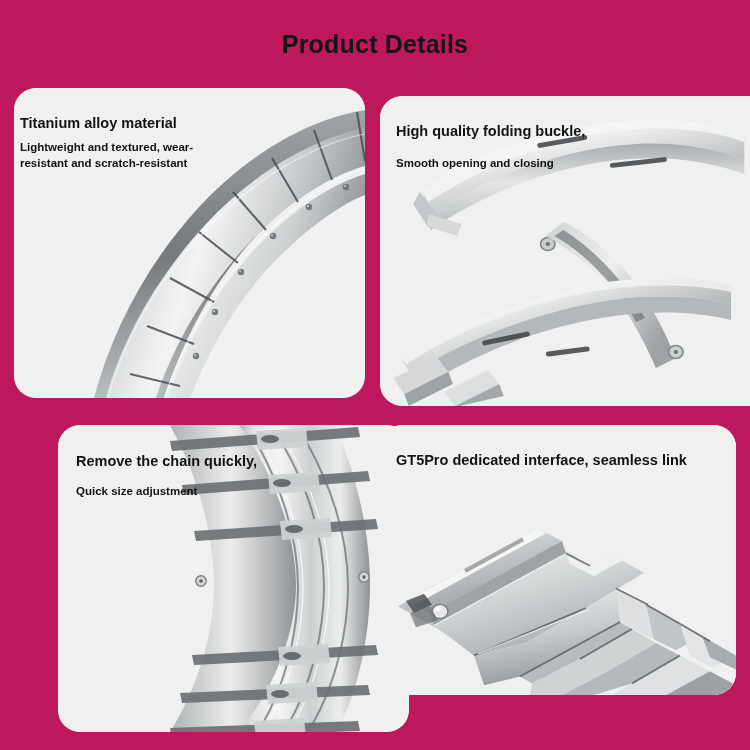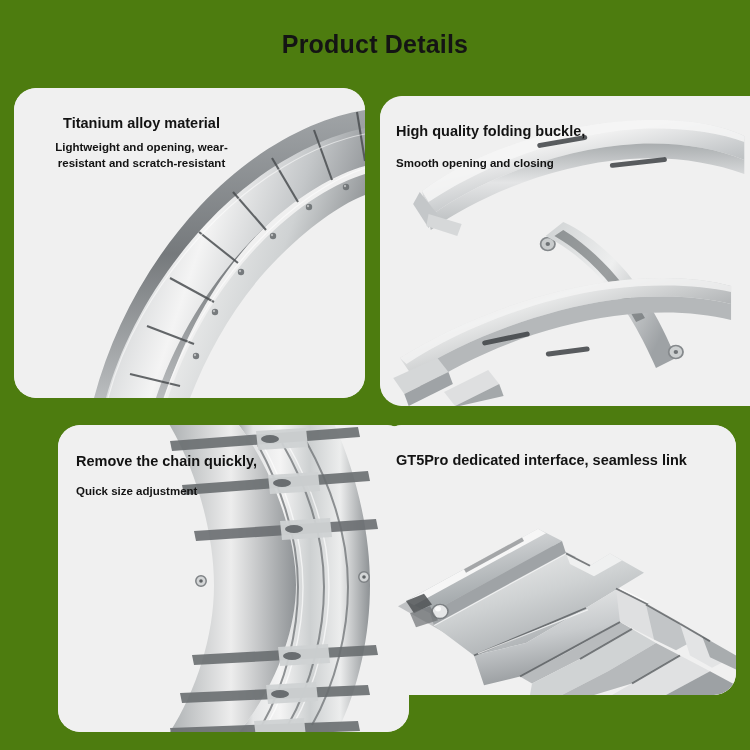--- a/index.html
+++ b/index.html
@@ -3,21 +3,21 @@
 <meta charset="utf-8">
 <title>Product Details</title>
 <style>
   * { margin:0; padding:0; box-sizing:border-box; }
   html, body {
     width:750px; height:750px;
     background:#ffffff;
     font-family:"Liberation Sans", sans-serif;
     overflow:hidden;
   }
-  .page { position:relative; width:750px; height:750px; background:#4d7c0f;text-decoration:underline; }
+  .page { position:relative; width:750px; height:750px; background:#be185d;text-decoration:underline; }
 
   .page-title {
     position:absolute; top:30px; left:0; width:750px;
     text-align:center;
     font-size:25px; font-weight:bold; color:#141414;
     letter-spacing:0.2px;
   }
 
   .grid { position:absolute; left:14px; top:88px; width:722px; height:644px; }
 
@@ -28,21 +28,21 @@
     overflow:hidden;
   }
   .p-tl { left:0;    top:0;   width:351px; height:310px; }
   .p-tr { left:366px;top:8px;   width:393px; height:310px; }
   .p-bl { left:0;    top:337px;width:351px;height:307px;margin-left:44px; }
   .p-br { left:366px;top:337px;width:356px;height:270px; }
 
   .cap { position:absolute; z-index:6; color:#131313; }
   .cap .t1 { font-size:14.5px; font-weight:bold; line-height:1.25; }
   .cap .t2 { font-size:11.5px; font-weight:bold; line-height:1.38; }
-  .cap.tl { left:20px; top:26px;text-align:center; }
+  .cap.tl { left:6px; top:26px; }
   .cap.tl .t2 { margin-top:8px; max-width:215px; }
   .cap.tr { left:16px; top:26px; }
   .cap.tr .t2 { margin-top:16px; }
   .cap.bl { left:18px; top:27px; }
   .cap.bl .t2 { margin-top:14px; }
   .cap.br { left:16px; top:26px; }
 
   .art { position:absolute; inset:0; z-index:2; }
   .art svg { display:block; width:100%; height:100%; }
 </style>
@@ -120,21 +120,21 @@
               <circle cx="258" cy="147" r="1.2"></circle>
               <circle cx="226" cy="183" r="1.2"></circle>
               <circle cx="200" cy="223" r="1.2"></circle>
               <circle cx="181" cy="267" r="1.2"></circle>
             </g>
           </g>
         </svg>
       </div>
       <div class="cap tl">
         <div class="t1">Titanium alloy material</div>
-        <div class="t2">Lightweight and opening, wear-resistant and scratch-resistant</div>
+        <div class="t2">Lightweight and textured, wear-resistant and scratch-resistant</div>
       </div>
     </div>
 
     <div class="panel p-tr">
       <div class="art">
         <svg viewBox="0 0 356 310" preserveAspectRatio="none">
           <defs>
             <linearGradient id="trTop" x1="0.1" y1="0" x2="0.85" y2="1">
               <stop offset="0" stop-color="#d7d9da"></stop>
                 <stop offset="0.3" stop-color="#f2f2f2"></stop>

